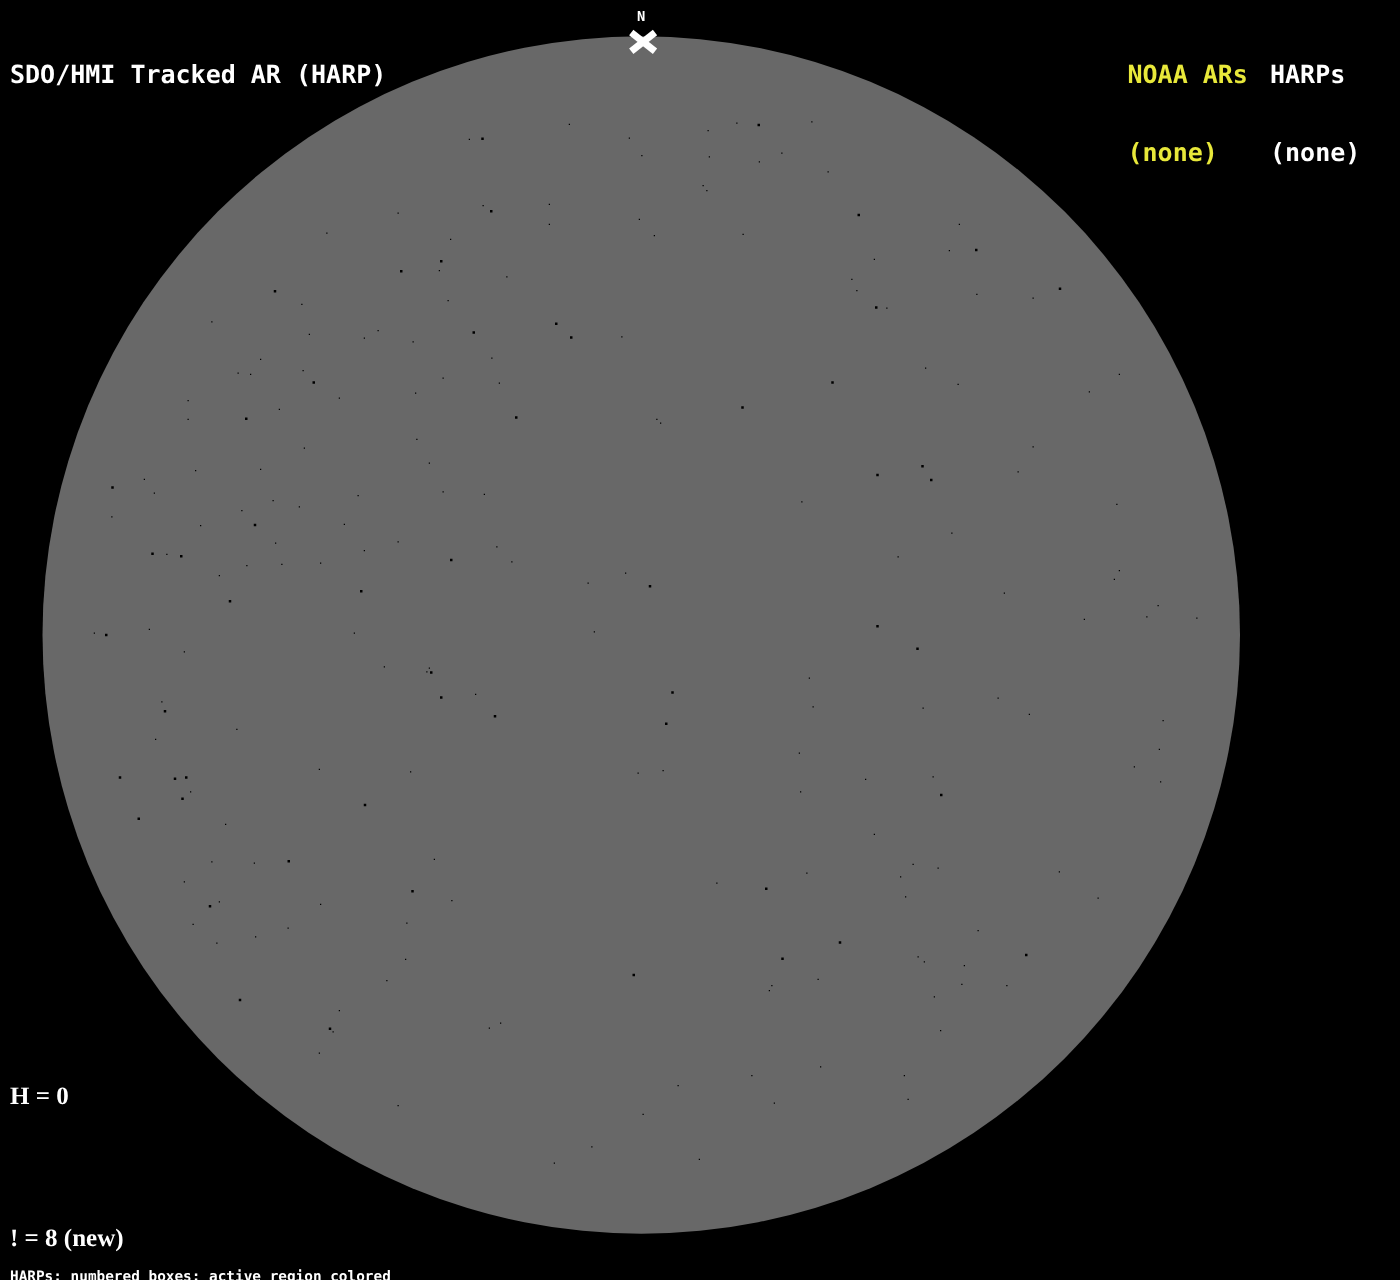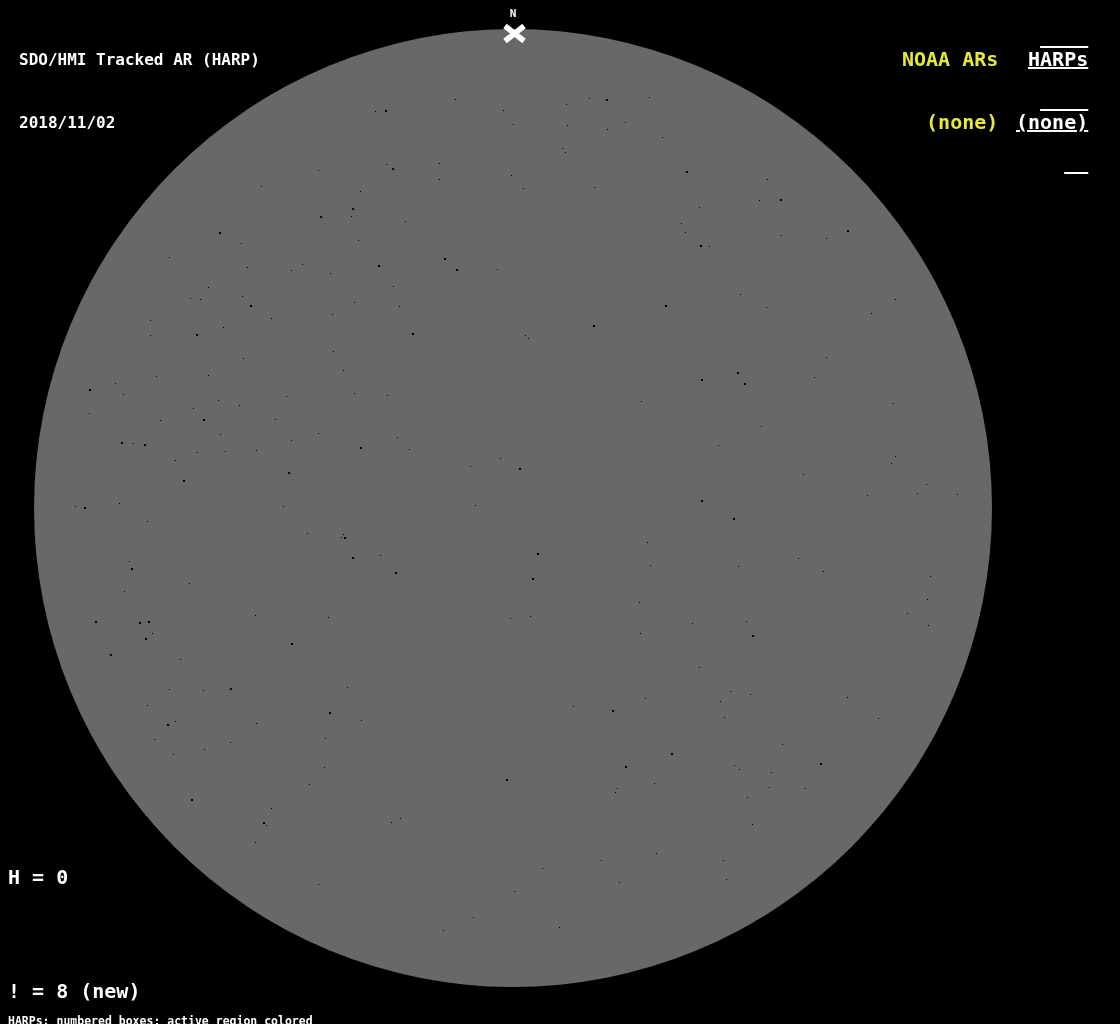--- a/index.html
+++ b/index.html
@@ -36,45 +36,44 @@
     left: 505px;
     top: 8px;
     width: 16px;
     text-align: center;
     font-size: 11px;
     line-height: 12px;
     color: var(--fg, #fff);
   }
   .title-block {
     position: absolute;
-    left: 19px;
-    top: 7px;
-    font-size: 16px;
-    line-height: 21px;
-    white-space: pre;
-  }
-  .counter-block {
-    position: absolute;
+    left: 8px;
     top: 7px;
     font-size: 20px;
     line-height: 21px;
     white-space: pre;
-    text-align: right;
+  }
+  .counter-block {
+    position: absolute;
+    top: 7px;
+    font-size: 20px;
+    line-height: 21px;
+    white-space: pre;
   }
   .noaa-block { left: 902px; color: var(--yellow, #e8e83a); }
-  .harps-block { left: 1016px; color: var(--fg, #fff); text-decoration: underline; }
+  .harps-block { left: 1016px; color: var(--fg, #fff); }
   .legend {
     position: absolute;
     left: 8px;
     top: 830px;
     font-size: 20px;
     line-height: 19px;
     white-space: pre;
   }
-  .legend .line { height: 19px; }
+  .legend .line { height: 19px; font-family: Liberation Serif, serif; }
   .footer {
     position: absolute;
     left: 8px;
     top: 990px;
     font-size: 11.5px;
     line-height: 12.3px;
     white-space: pre;
   }
   .footer .line { height: 12.3px; }
 </style>
@@ -326,21 +325,20 @@
     <g id="north-marker" stroke="#ffffff" stroke-width="5.5" stroke-linecap="butt">
       <line x1="505" y1="26" x2="524" y2="41"></line>
       <line x1="524" y1="26" x2="505" y2="41"></line>
     </g>
   </svg>
 
   <div class="north-label">N</div>
 
   <div class="title-block">
     <div>SDO/HMI Tracked AR (HARP)</div>
-    <div>2018/11/02</div>
   </div>
 
   <div class="counter-block noaa-block">
     <div>NOAA ARs</div>
     <div>(none)</div>
   </div>
 
   <div class="counter-block harps-block">
     <div>HARPs</div>
     <div>(none)</div>

